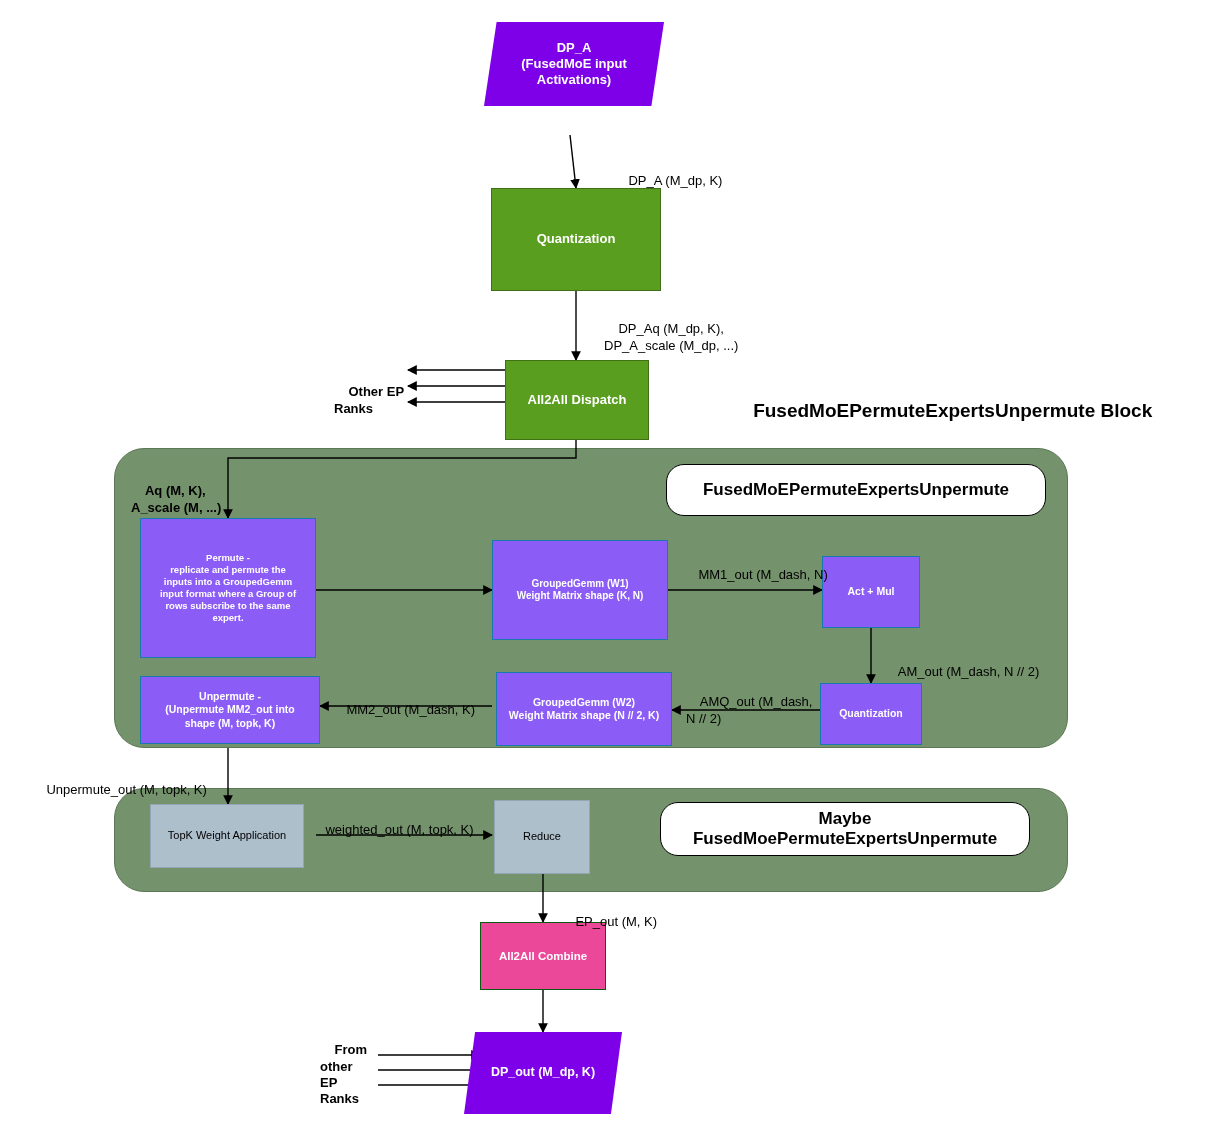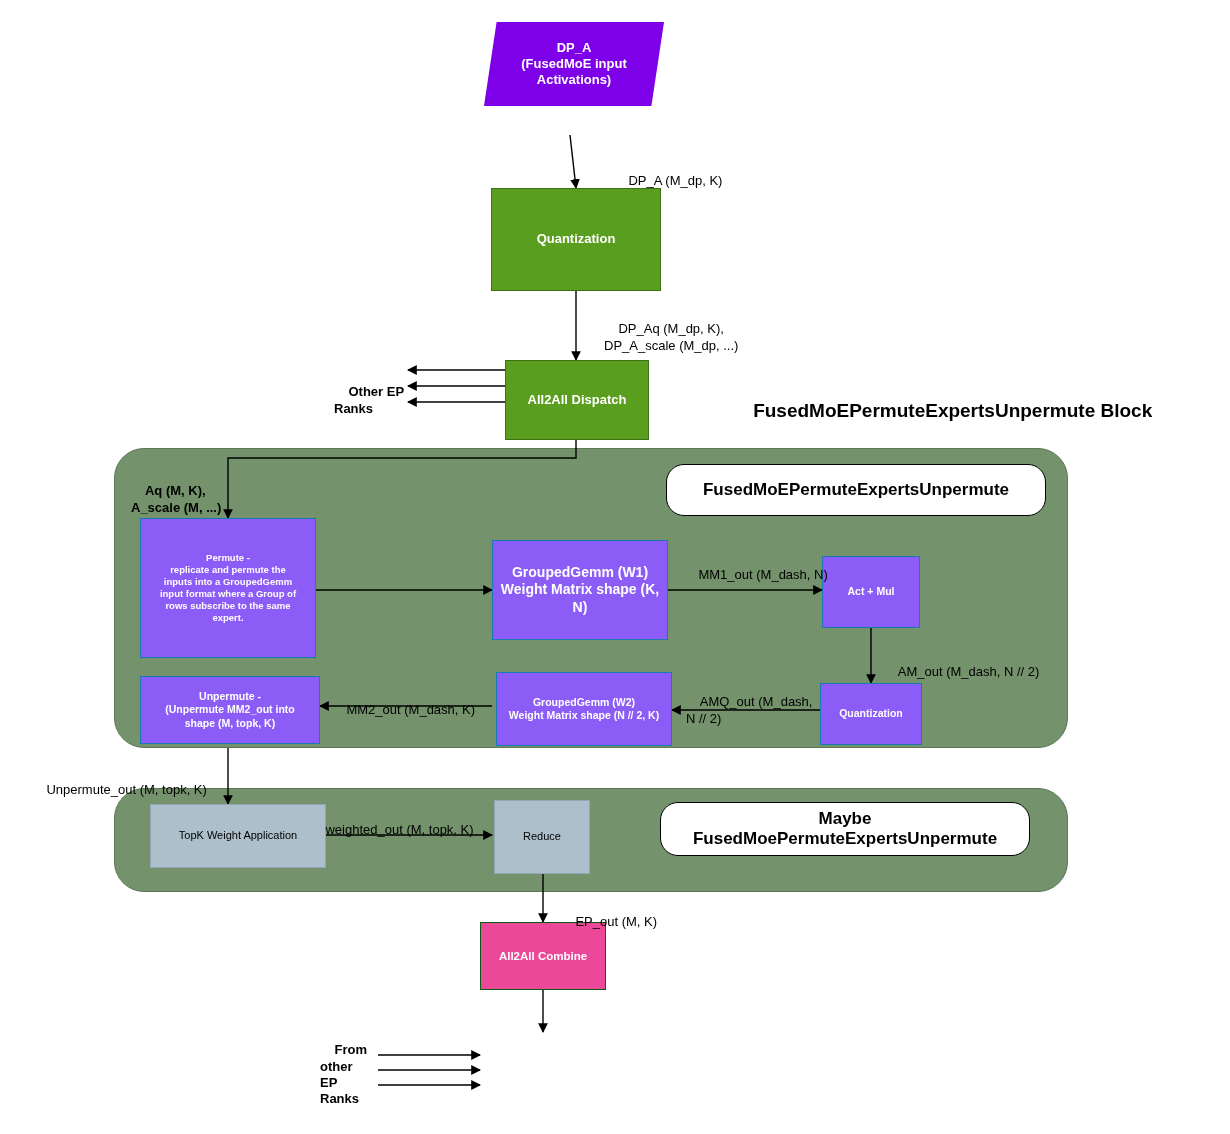--- a/index.html
+++ b/index.html
@@ -168,21 +168,21 @@
 
   <div class="node blue" style="left:140px; top:518px; width:176px; height:140px; font-size:9.5px;">
     <span style="white-space:pre-line;">Permute -
 replicate and permute the
 inputs into a GroupedGemm
 input format where a Group of
 rows subscribe to the same
 expert.</span>
   </div>
 
-  <div class="node blue" style="left:492px; top:540px; width:176px; height:100px; font-size:14px;">
+  <div class="node blue" style="left:492px; top:540px; width:176px; height:100px; font-size:10px;">
     <span style="white-space:pre-line;">GroupedGemm (W1)
 Weight Matrix shape (K, N)</span>
   </div>
 
   <div class="node blue" style="left:822px; top:556px; width:98px; height:72px; font-size:10.5px;">
     <span>Act + Mul</span>
   </div>
 
   <div class="node blue" style="left:820px; top:683px; width:102px; height:62px; font-size:10.5px;">
     <span>Quantization</span>
@@ -192,32 +192,35 @@
     <span style="white-space:pre-line;">GroupedGemm (W2)
 Weight Matrix shape (N // 2, K)</span>
   </div>
 
   <div class="node blue" style="left:140px; top:676px; width:180px; height:68px; font-size:10.5px;">
     <span style="white-space:pre-line;">Unpermute -
 (Unpermute MM2_out  into
 shape (M, topk, K)</span>
   </div>
 
-  <div class="node grayblue" style="left:150px; top:804px; width:176px; height:64px; font-size:11px; font-weight:normal;">
+  <div class="node grayblue" style="left:150px; top:804px; width:154px; height:64px; font-size:11px; font-weight:normal;">
     <span>TopK Weight Application</span>
   </div>
 
   <div class="node grayblue" style="left:494px; top:800px; width:96px; height:74px; font-size:11px; font-weight:normal;">
     <span>Reduce</span>
   </div>
 
   <div class="node green-dark" style="left:480px; top:922px; width:126px; height:68px; font-size:11.5px;">
     <span>All2All Combine</span>
   </div>
 
+  <div class="node para" style="left:464px; top:1032px; width:158px; height:82px; font-size:12.5px;">
+    <span>DP_out (M_dp, K)</span>
+  </div>
 
   <div class="group-label" style="left:666px; top:464px; width:380px; height:52px; font-size:17px;">
     <span>FusedMoEPermuteExpertsUnpermute</span>
   </div>
 
   <div class="group-label" style="left:660px; top:802px; width:370px; height:54px; font-size:17px;">
     <span style="white-space:pre-line;">Maybe
 FusedMoePermuteExpertsUnpermute</span>
   </div>
 

